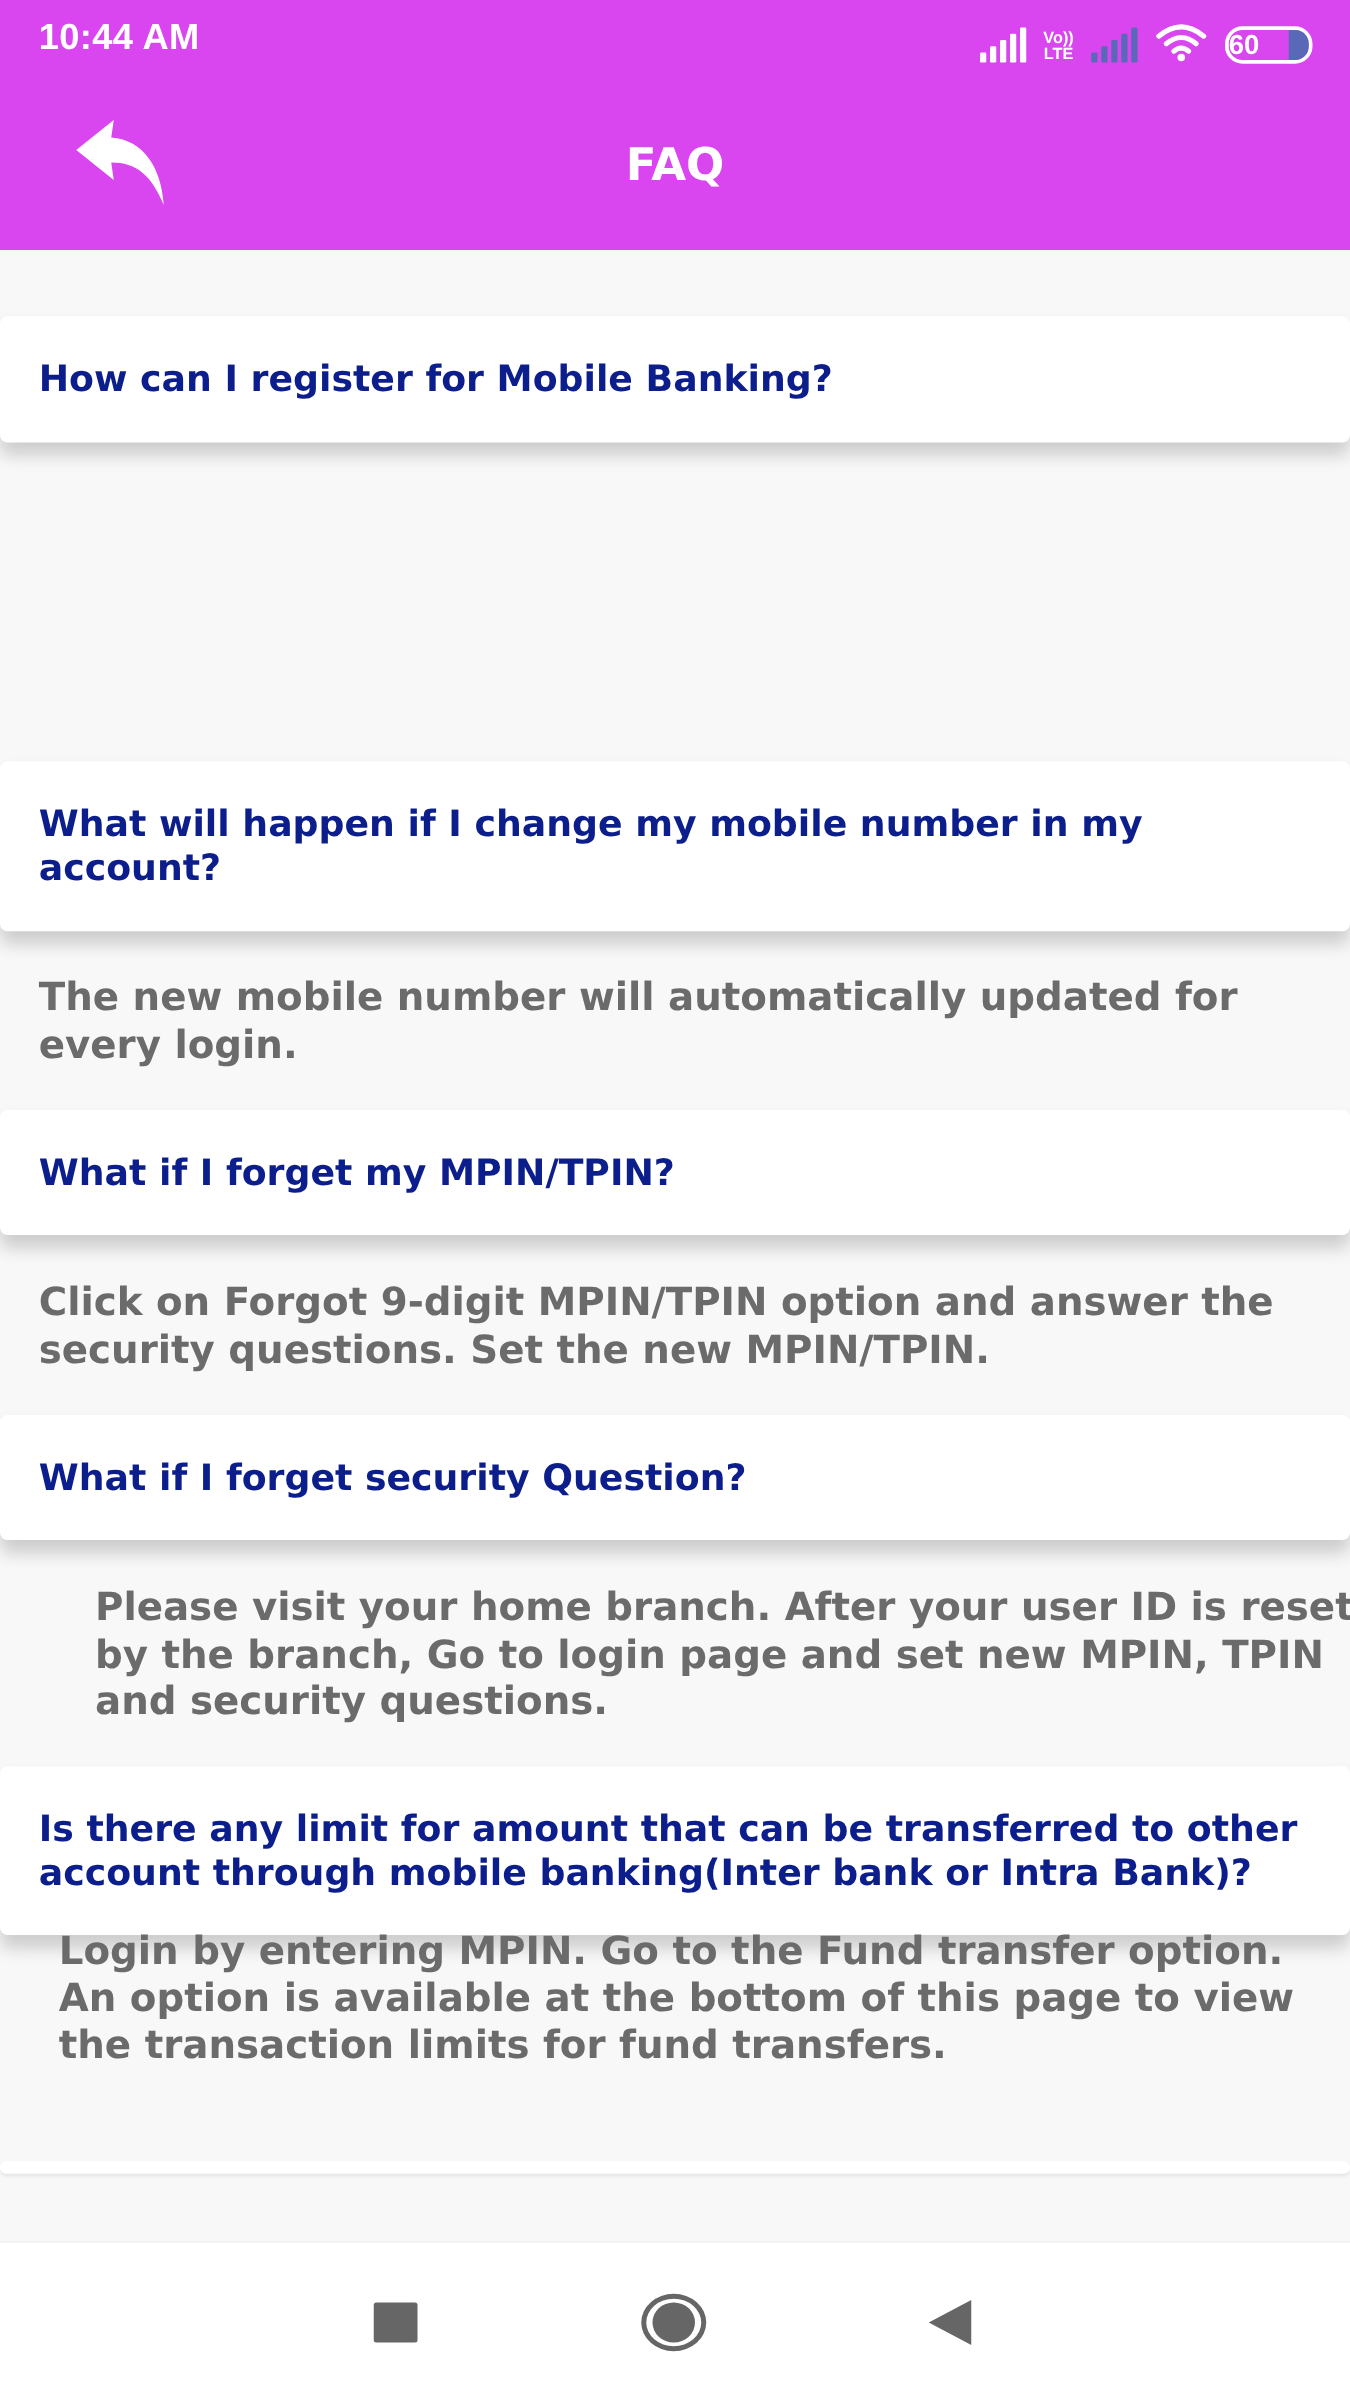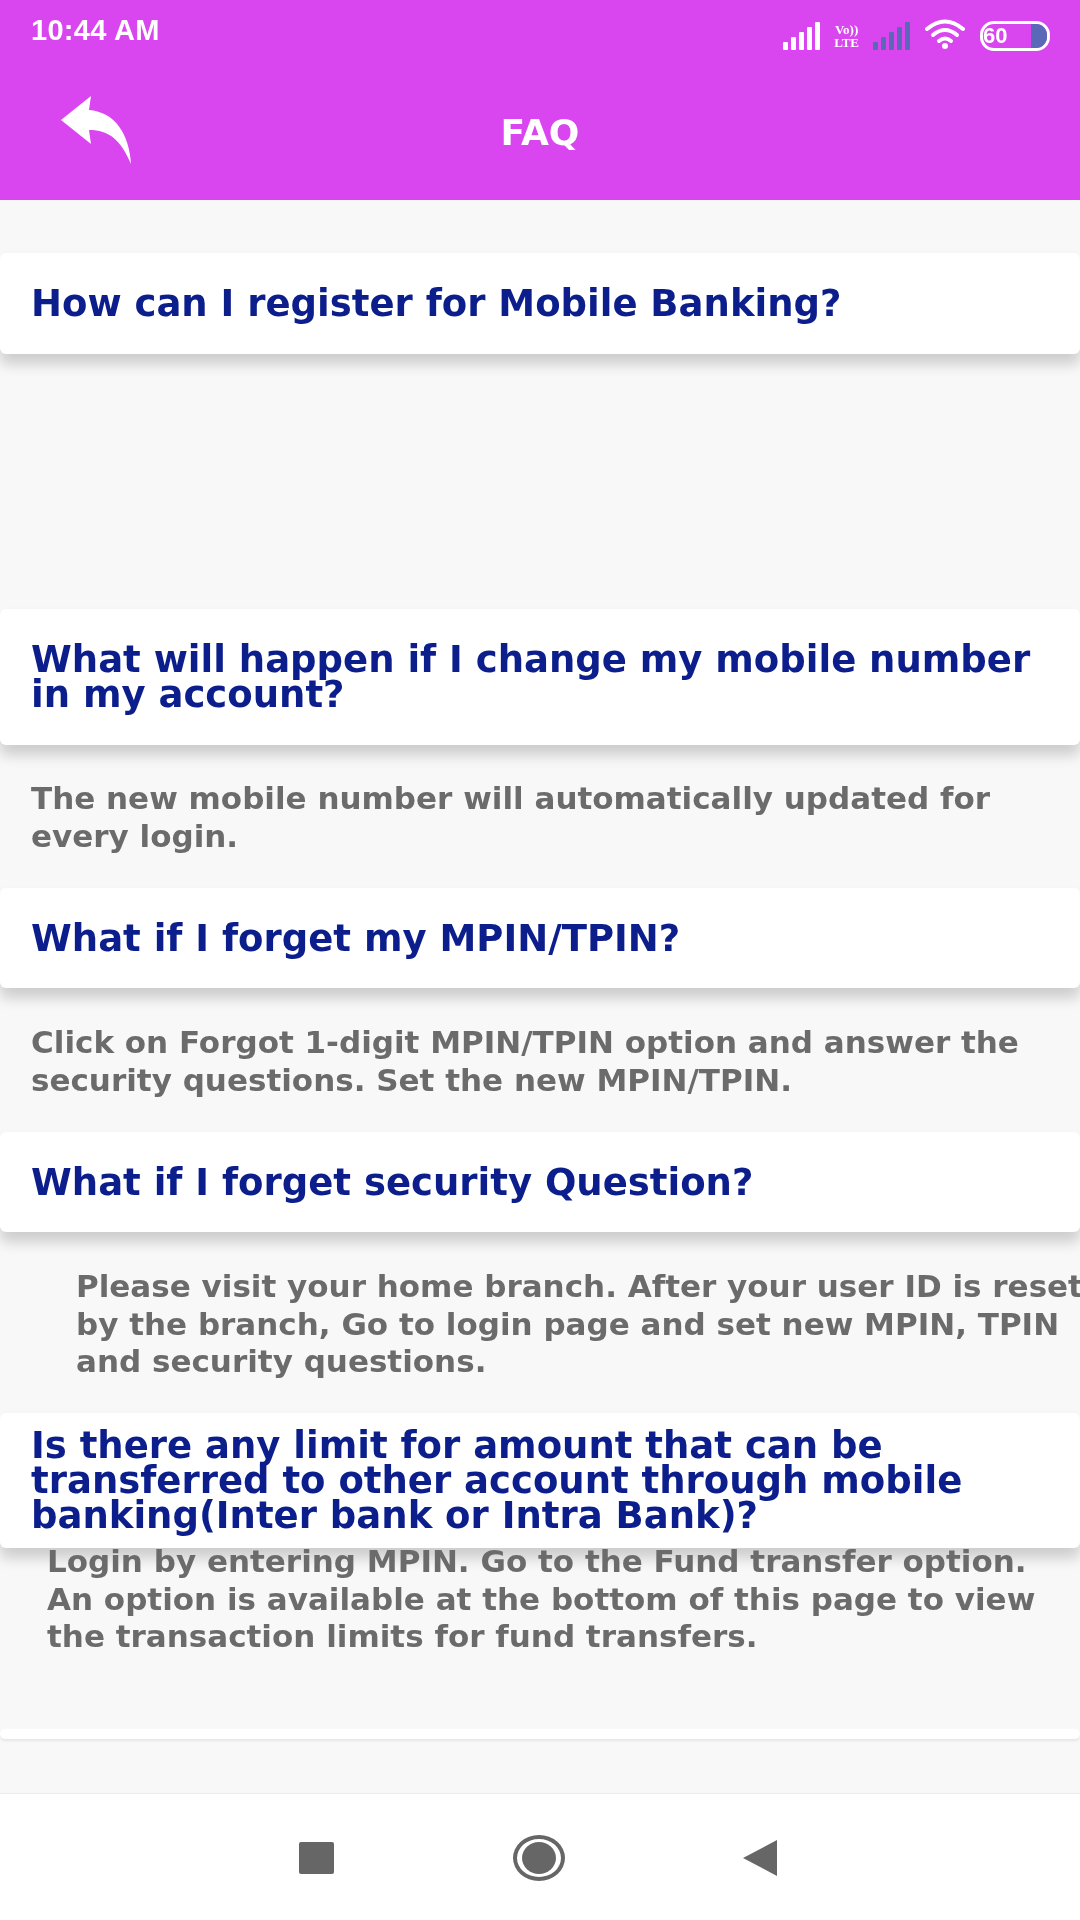--- a/index.html
+++ b/index.html
@@ -20,21 +20,21 @@
     }
     .status-icons {
       position: absolute; right: 30px; top: 18px; height: 36px;
       display: flex; align-items: center; gap: 14px;
     }
     .sig { display: flex; align-items: flex-end; gap: 3px; height: 28px; }
     .sig span { display: block; width: 5px; background: #fff; border-radius: 1px; }
     .sig.dim span { background: #5a68b8; }
     .volte {
       color: #fff; font-size: 13px; font-weight: bold; line-height: 13px;
-      text-align: center; font-family: Liberation Serif, serif;
+      text-align: center; font-family: Liberation Sans, sans-serif;
     }
     .battery {
       width: 70px; height: 30px; border: 3px solid #fff; border-radius: 14px;
       display: flex; align-items: center; justify-content: flex-start;
       color: #fff; font-size: 22px; font-weight: bold;
       font-family: "Liberation Sans", sans-serif;
       position: relative; overflow: hidden;
     }
     .battery::after {
       content: ""; position: absolute; right: 0; top: 0; bottom: 0; width: 16px;
@@ -49,21 +49,21 @@
       position: absolute; left: 0; width: 1080px; top: 112px;
       text-align: center; color: #ffffff; font-size: 36px; font-weight: bold;
     }
 
     .faq-list { position: absolute; left: 0; top: 200px; width: 1080px; height: 1593px; overflow: hidden; }
     .q-card {
       position: absolute; left: 0; width: 1080px; background: #ffffff;
       border-radius: 6px;
       box-shadow: 0 10px 14px rgba(0,0,0,0.18);
       padding: 0 31px; display: flex; align-items: center;
-      color: #0c1e8c; font-size: 37px; font-weight: bold; line-height: 35px;
+      color: #0c1e8c; font-size: 29px; font-weight: bold; line-height: 35px;
       cursor: pointer;
     }
     .answer {
       position: absolute; left: 31px; width: 1030px;
       color: #6b6b6b; font-size: 31px; font-weight: bold; line-height: 37.5px;
     }
     .q-card.partial { height: 10px; box-shadow: 0 2px 3px rgba(0,0,0,0.08); }
 
     .navbar {
       position: absolute; left: 0; top: 1793px; width: 1080px; height: 127px;
@@ -126,21 +126,21 @@
   </div>
 
   <div class="q-card" style="top:409px;height:136px;">
     <span>What will happen if I change my mobile number in my account?</span>
   </div>
   <div class="answer" style="top:580px;">The new mobile number will automatically updated for every login.</div>
 
   <div class="q-card" style="top:688px;height:100px;">
     <span>What if I forget my MPIN/TPIN?</span>
   </div>
-  <div class="answer" style="top:824px;">Click on Forgot 1-digit MPIN/TPIN option and answer the security questions. Set the new MPIN/TPIN.</div>
+  <div class="answer" style="top:824px;">Click on Forgot 9-digit MPIN/TPIN option and answer the security questions. Set the new MPIN/TPIN.</div>
 
   <div class="q-card" style="top:932px;height:100px;">
     <span>What if I forget security Question?</span>
   </div>
   <div class="answer" style="top:1068px;margin-left:45px;">Please visit your home branch. After your user ID is reset by the branch, Go to login page and set new MPIN, TPIN and security questions.</div>
 
   <div class="q-card" style="top:1213px;height:135px;">
     <span>Is there any limit for amount that can be transferred to other account through mobile banking(Inter bank or Intra Bank)?</span>
   </div>
   <div class="answer" style="top:1343px;margin-left:16px;">Login by entering MPIN. Go to the Fund transfer option. An option is available at the bottom of this page to view the transaction limits for fund transfers.</div>

